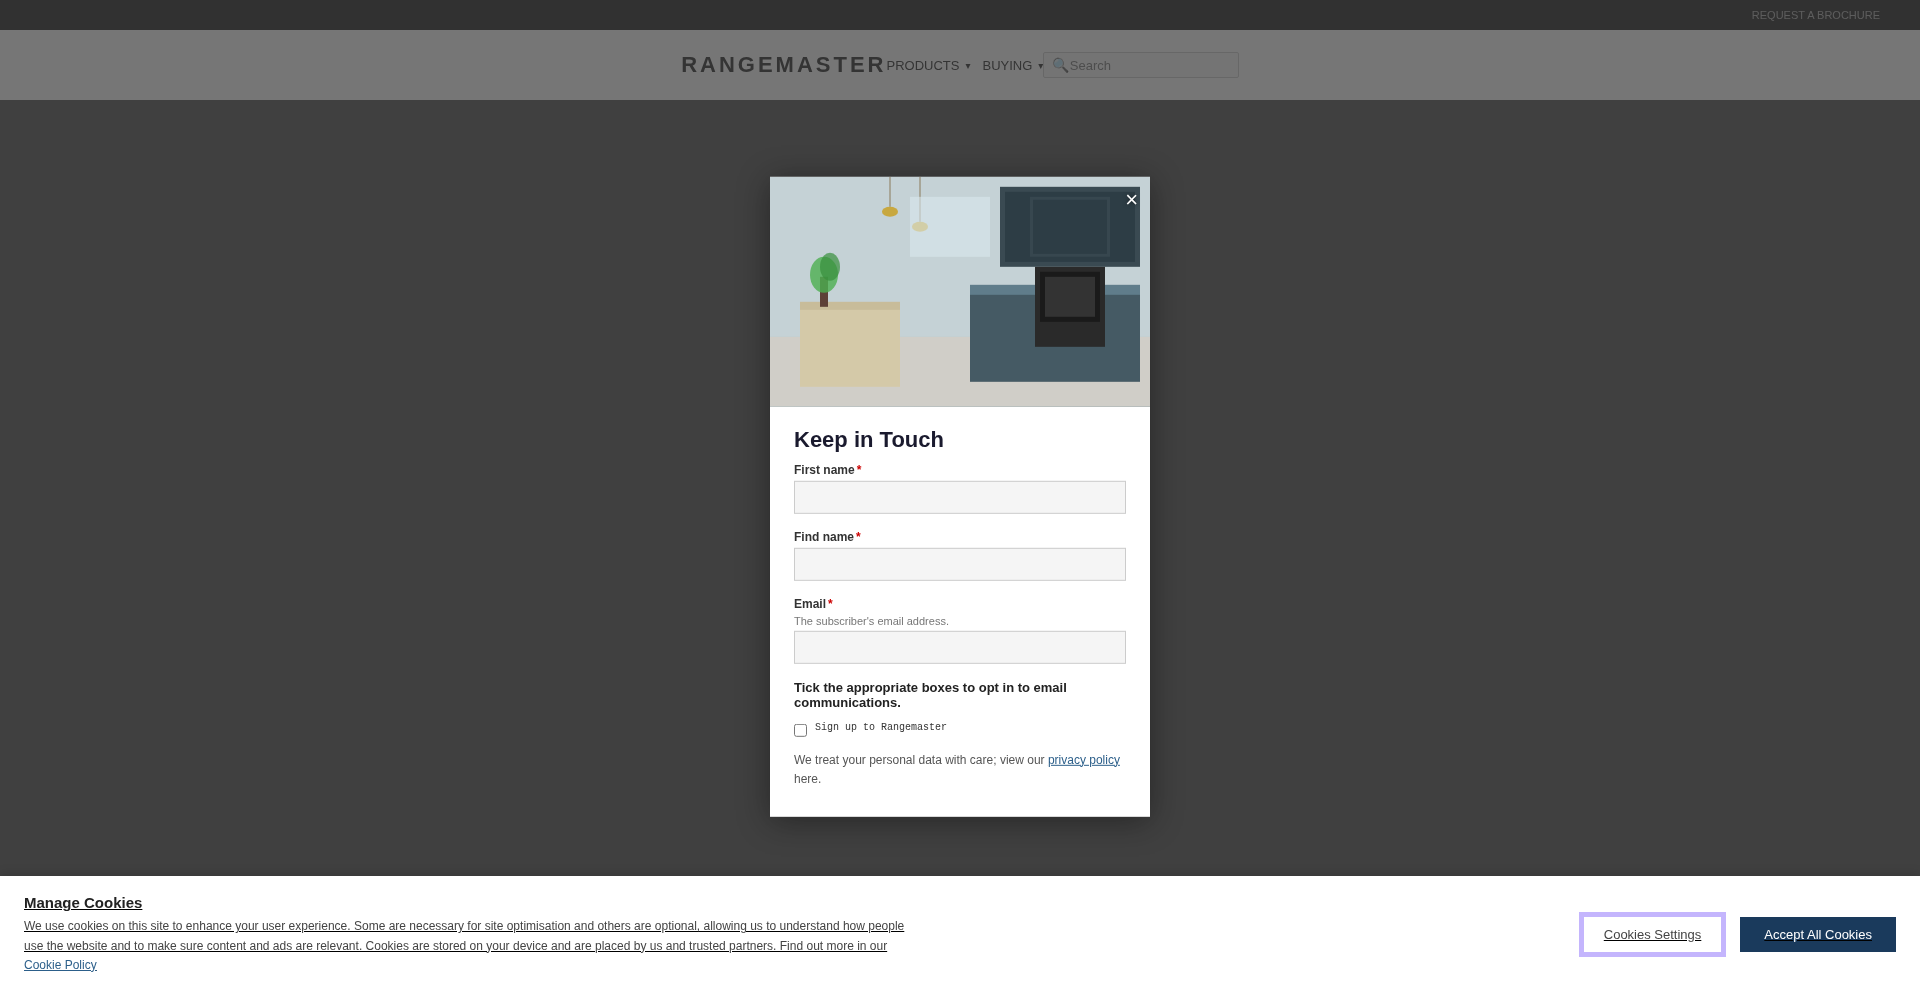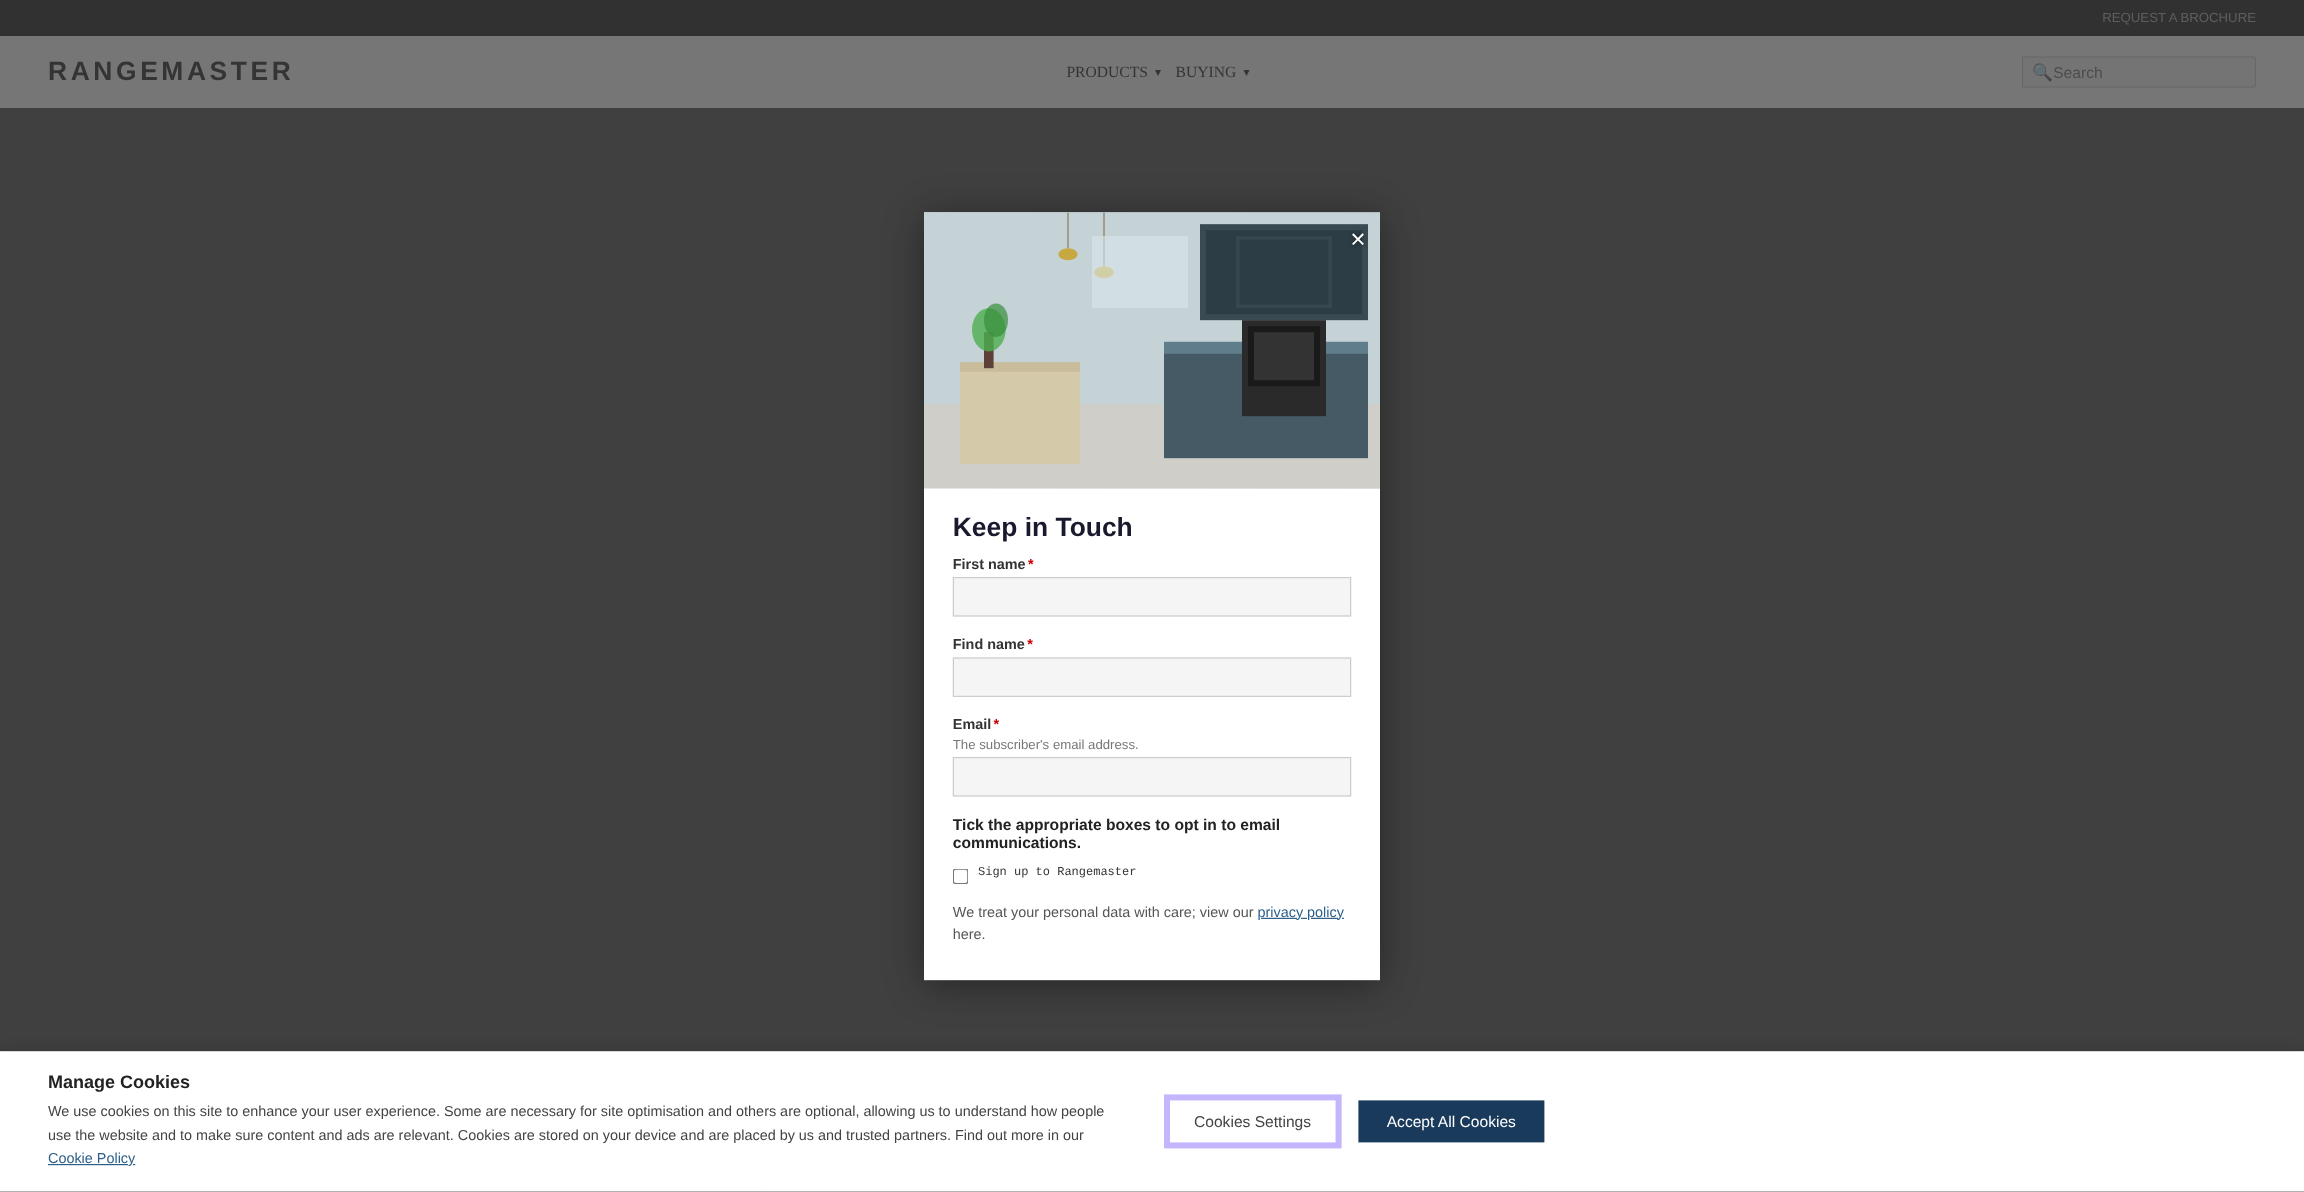--- a/index.html
+++ b/index.html
@@ -18,39 +18,38 @@
     .top-bar a {
       color: #aaa;
       font-size: 11px;
       text-decoration: none;
       cursor: pointer;
     }
 
     
     .header {
       background: #fff;
-      height: 60px;
-      display: flex;
-      align-items: center;
-      justify-content: space-between;
+      height: 70px;
+      display: flex;
+      align-items: center;
+      justify-content: center;
       padding: 0 40px;
       position: relative;
     }
     .logo {
       font-size: 22px;
       font-weight: bold;
       letter-spacing: 3px;
       color: #222;
       text-transform: uppercase;
     }
     .nav-links {
       display: flex;
       gap: 12px;
       align-items: center;
-      font-family: Liberation Serif, serif;
     }
     .nav-links a {
       font-size: 13px;
       color: #222;
       text-decoration: none;
       text-transform: uppercase;
       font-weight: 500;
       display: flex;
       align-items: center;
       gap: 4px;
@@ -195,26 +194,27 @@
       color: #2c5f8a;
     }
 
     
     .cookie-banner {
       position: fixed;
       bottom: 0;
       left: 0;
       right: 0;
       background: #fff;
-      padding: 18px 40px;
+      padding: 18px 24px;
       z-index: 300;
       display: flex;
       align-items: center;
-      justify-content: flex-start;
+      justify-content: space-between;
       box-shadow: 0 -2px 10px rgba(0,0,0,0.15);
+      text-decoration: underline;
     }
     .cookie-left {
       flex: 1;
       max-width: 900px;
     }
     .cookie-title {
       font-size: 15px;
       font-weight: bold;
       color: #222;
       margin-bottom: 6px;

